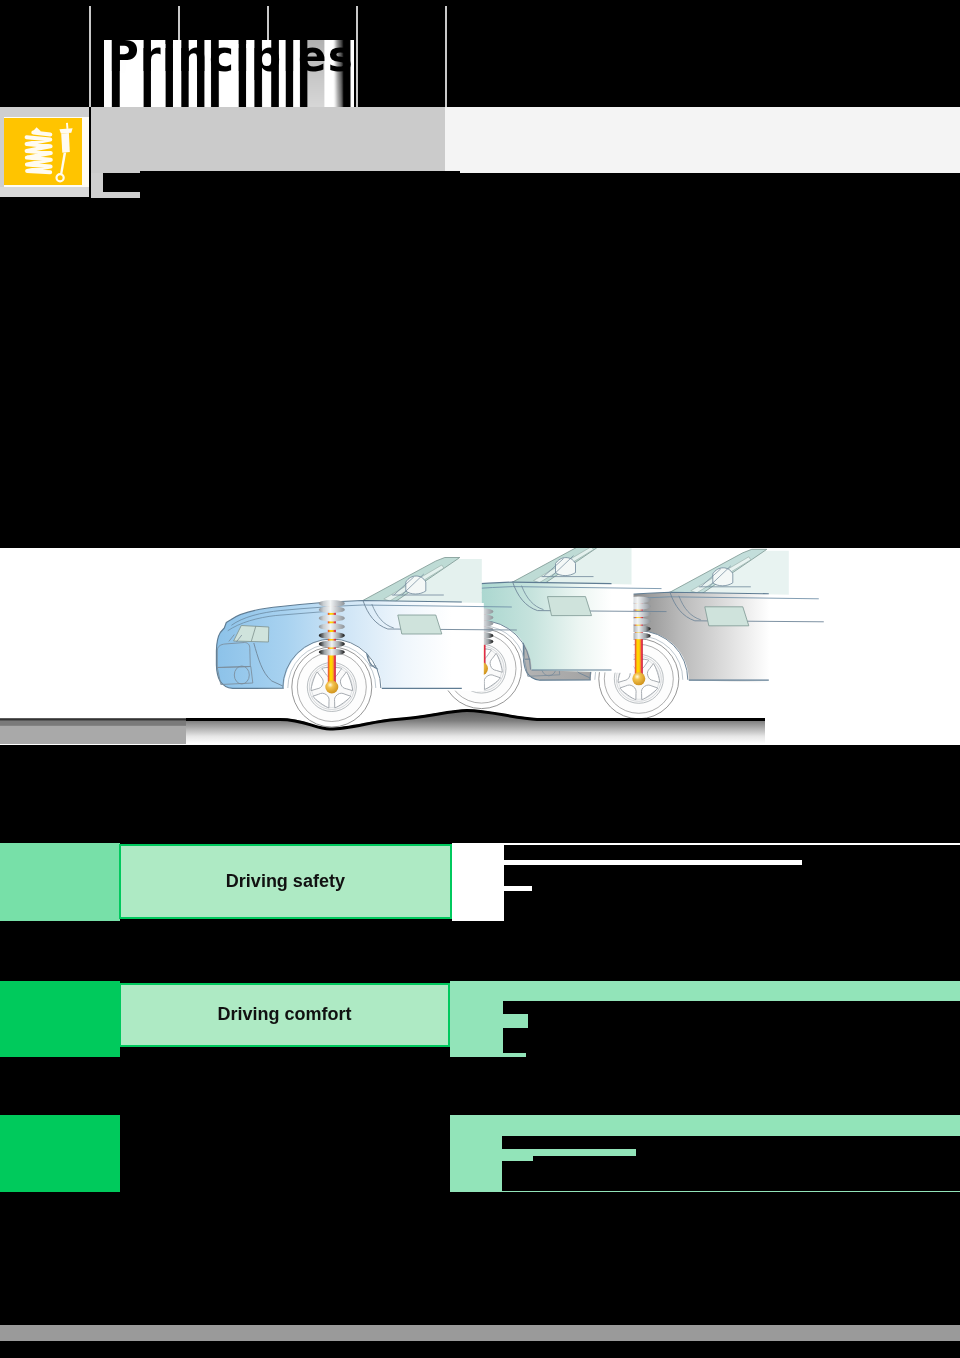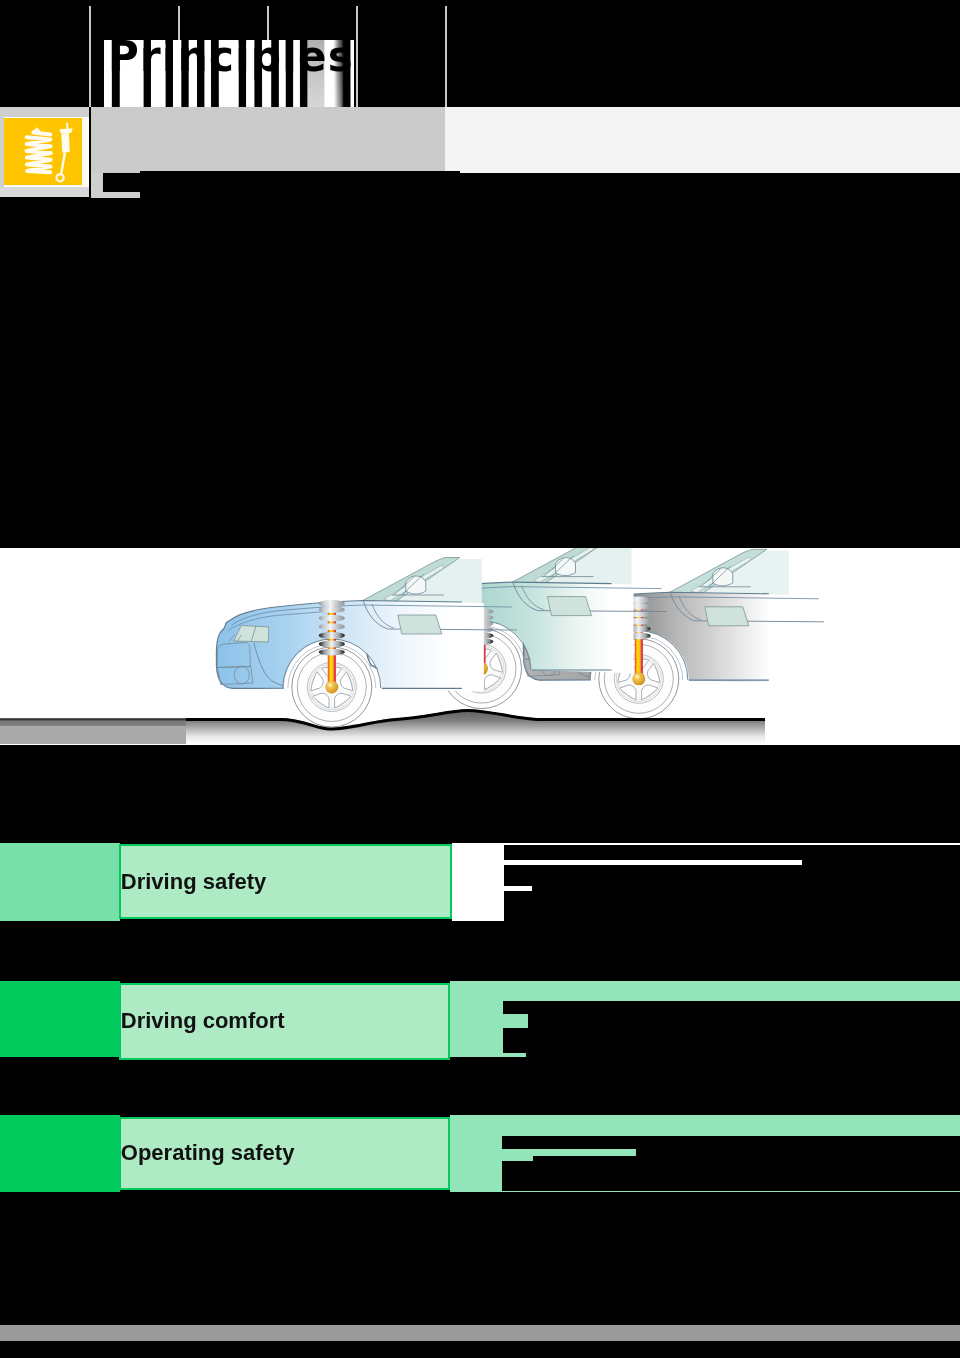--- a/index.html
+++ b/index.html
@@ -20,21 +20,21 @@
   #icon-tile{position:absolute;left:4px;top:11px;width:78px;height:67px;background:#FFC400;}
   #icon-foot{position:absolute;left:0;top:80px;width:89px;height:10px;background:#d8d8d8;}
   #header-bar{left:91px;top:107px;width:354px;height:66px;background:#cbcbcb;}
   #header-bar-light{left:445px;top:107px;width:515px;height:66px;background:#f4f4f4;}
   #header-underrow{left:91px;top:173px;width:354px;height:25px;background:#cfcfcf;}
   .redact{position:absolute;background:#000;}
   #illu{left:0;top:548px;width:960px;height:197px;background:#fff;overflow:hidden;}
   .grow{position:absolute;left:0;width:960px;}
   .gbar{position:absolute;left:0;top:0;height:100%;}
   .gbox{position:absolute;top:1.5px;box-sizing:border-box;display:flex;align-items:center;
-        justify-content:flex-start;font-weight:700;font-size:22px;color:#111;
+        justify-content:center;font-weight:700;font-size:18px;color:#111;
         border:2px solid #00c95e;background:#aeeac4;}
   .gpanel{position:absolute;top:0;height:100%;}
   .rblk{position:absolute;background:#000;}
   #bottom-bar{left:0;top:1325px;width:960px;height:16px;background:#9a9a9a;}
 </style>
 </head>
 <body>
 
 <div class="abs" id="title-band">
   <div class="grid-rule" style="left:89px"></div>
@@ -760,32 +760,29 @@
     <span>Driving safety</span>
     </div>
   <div class="rblk" style="left:504.4px;top:2.5px;right:0;bottom:0"></div>
   <div class="rblk" style="left:504.4px;top:17.2px;width:297.6px;height:5.6px;background:#fff"></div>
   <div class="rblk" style="left:504.4px;top:43.7px;width:27.2px;height:4.2px;background:#fff"></div>
 </div>
 
 <div class="abs grow" id="row1" style="top:981.4px;height:75.9px">
   <div class="gbar" style="width:120px;background:#00ca5c"></div>
   <div class="gpanel" style="left:450.4px;width:509.6px;background:#92e4b9"></div>
-  <div class="gbox" style="left:118.8px;width:331.6px;height:77px">
+  <div class="gbox" style="left:118.8px;width:331.6px;height:64px">
     <span>Driving comfort</span>
     </div>
   <div class="rblk" style="left:503px;top:19.5px;right:0;bottom:0"></div>
   <div class="rblk" style="left:503px;top:32.8px;width:24.5px;height:14.2px;background:#92e4b9"></div>
   <div class="rblk" style="left:503px;top:71.6px;width:22.7px;height:4.3px;background:#92e4b9"></div>
 </div>
 
 <div class="abs grow" id="row2" style="top:1115px;height:76.5px">
   <div class="gbar" style="width:120px;background:#00ca5c"></div>
   <div class="gpanel" style="left:450.4px;width:509.6px;background:#92e4b9"></div>
-  <div class="gbox" style="left:118.8px;width:331.6px;height:73.5px">
-    <span>Operating safety</span>
-    </div>
   <div class="rblk" style="left:501.9px;top:20.7px;right:0;bottom:0.7px"></div>
   <div class="rblk" style="left:501.9px;top:33.7px;width:134.3px;height:7.2px;background:#92e4b9"></div>
   <div class="rblk" style="left:501.9px;top:40.9px;width:31.2px;height:5.2px;background:#92e4b9"></div>
 </div>
 
 <div class="abs" id="bottom-bar"></div>
 
 </body></html>

